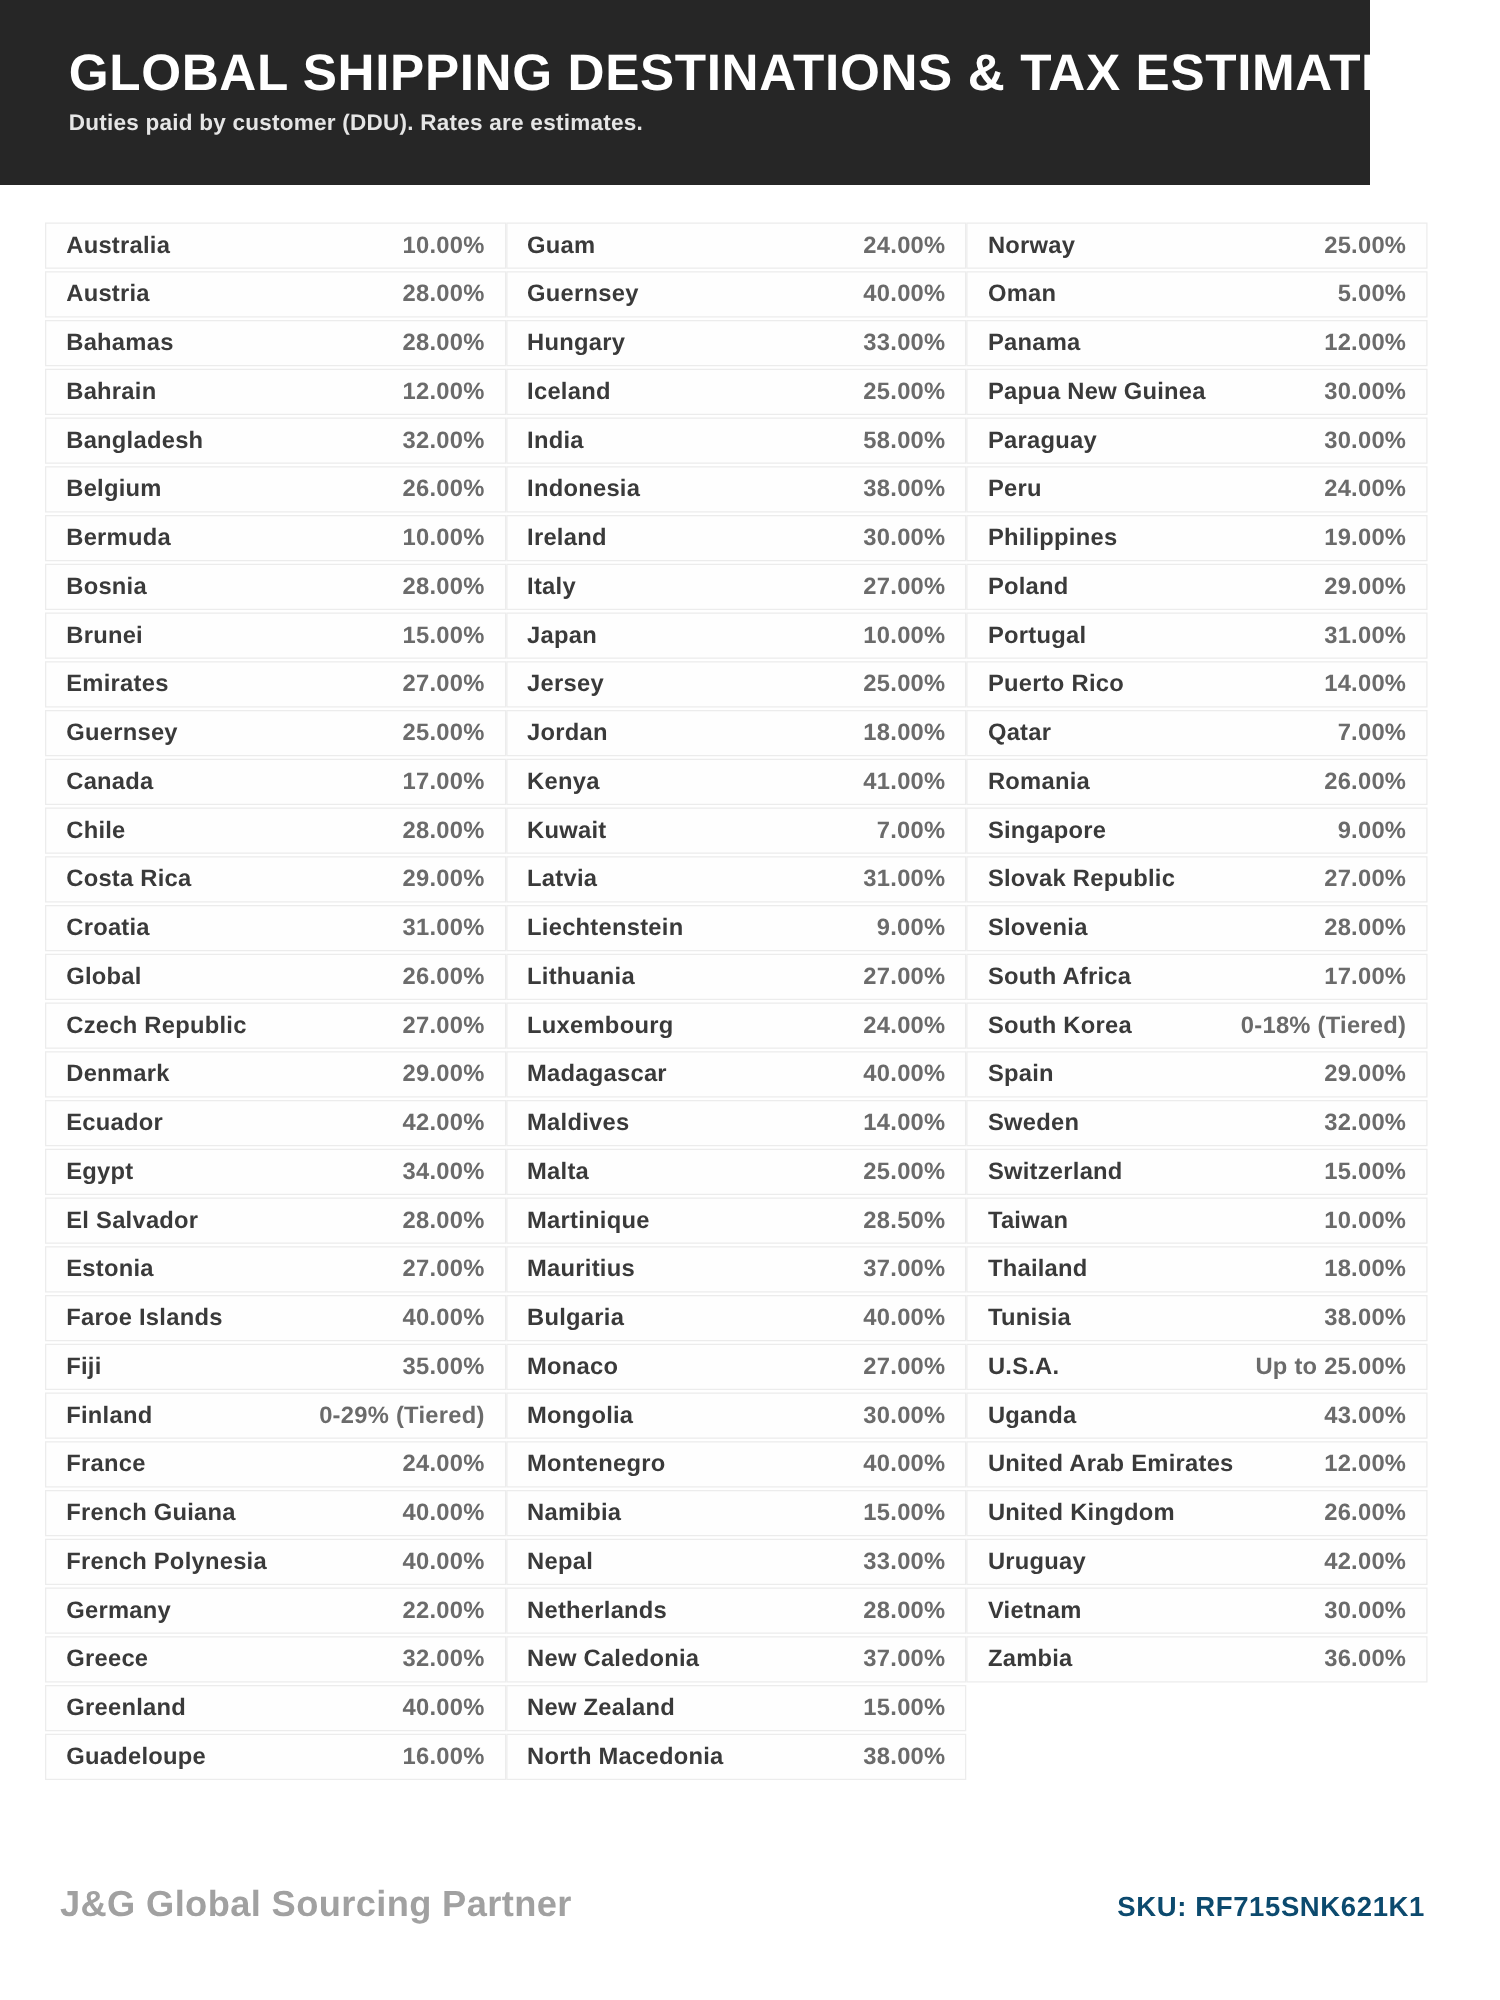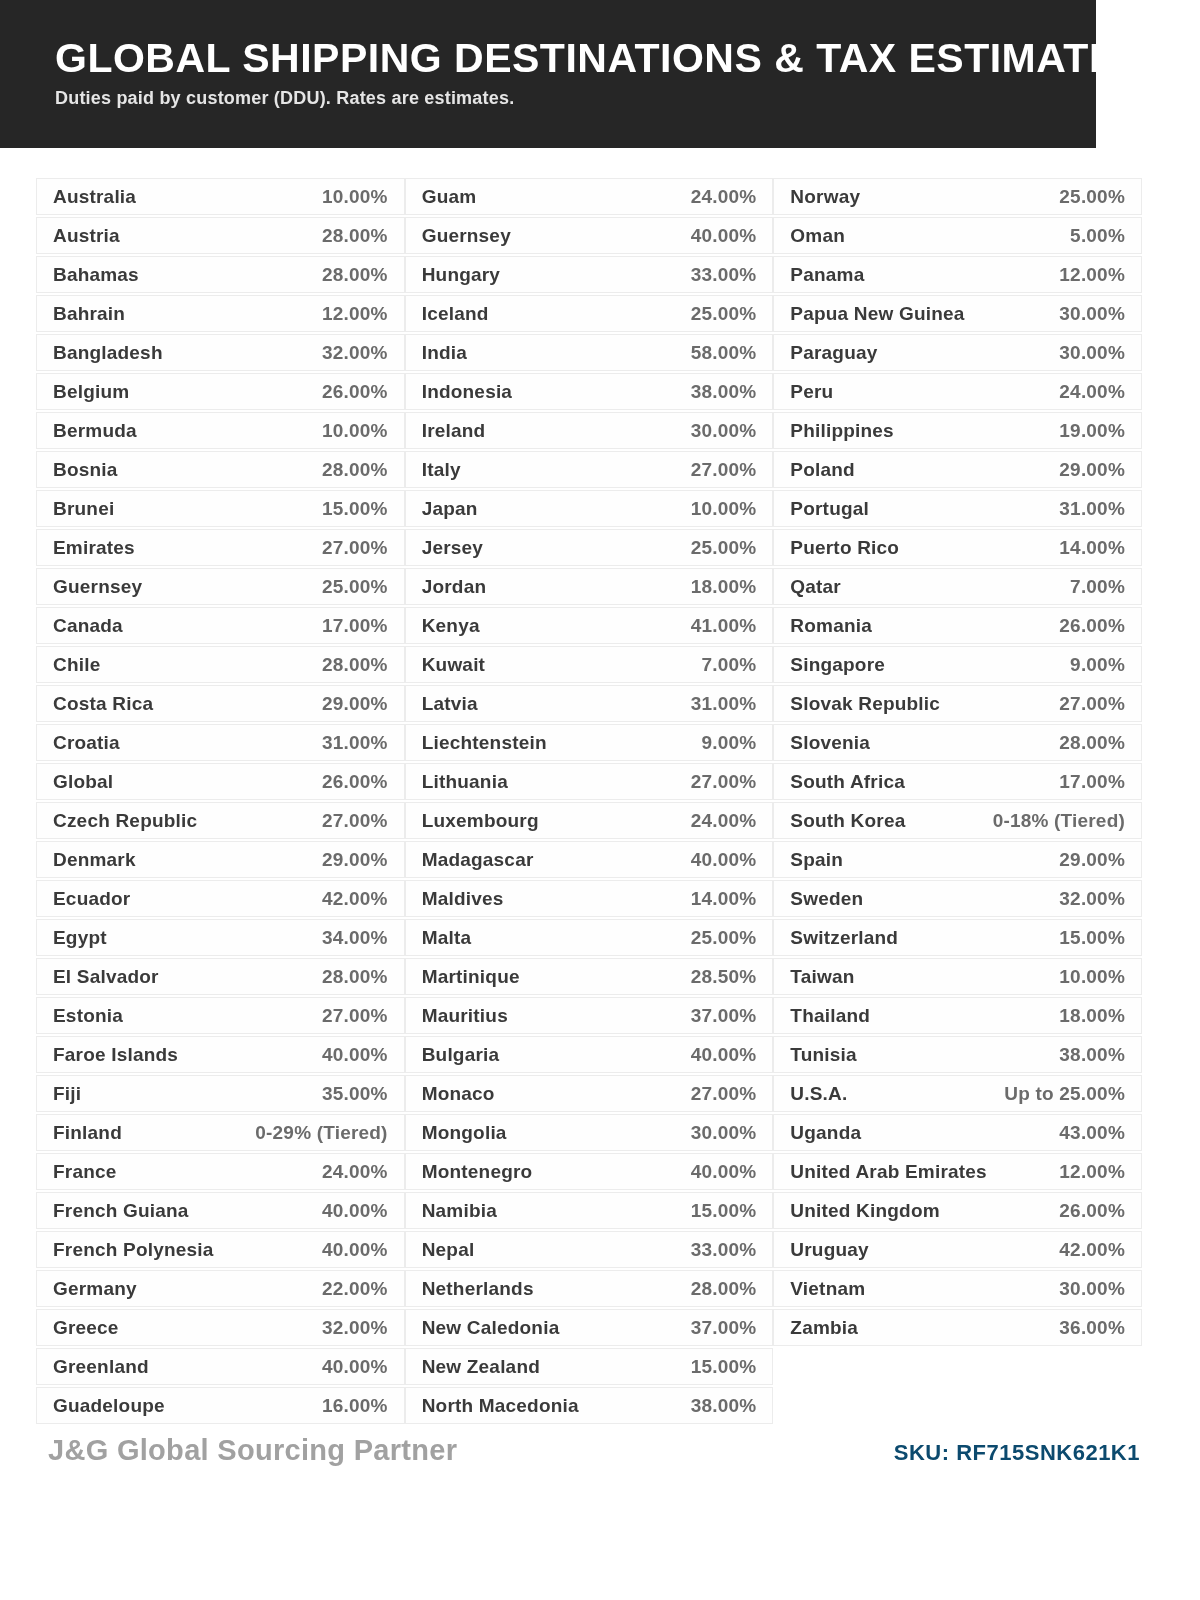--- a/index.html
+++ b/index.html
@@ -68,21 +68,21 @@
   }
   .row .rate {
     color: #6b6b6b;
     font-size: 19px;
     font-weight: 700;
     white-space: nowrap;
     letter-spacing: 0.2px;
   }
   .footer {
     position: absolute;
-    top: 1434px;
+    top: 1508px;
     left: 48px;
     right: 60px;
     display: flex;
     justify-content: space-between;
     align-items: baseline;
   }
   .brand {
     color: #a1a1a1;
     font-size: 29px;
     font-weight: 700;

